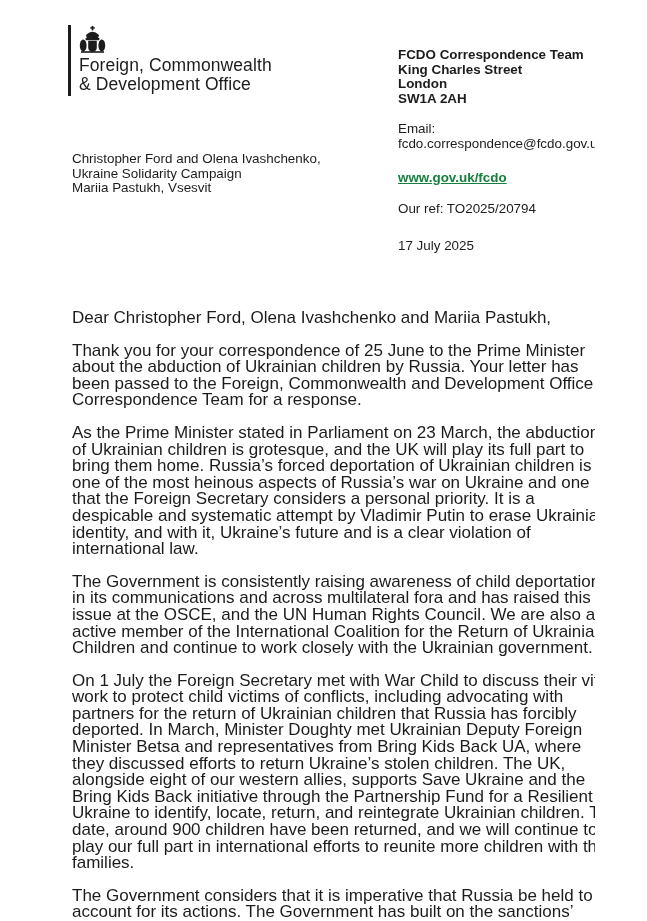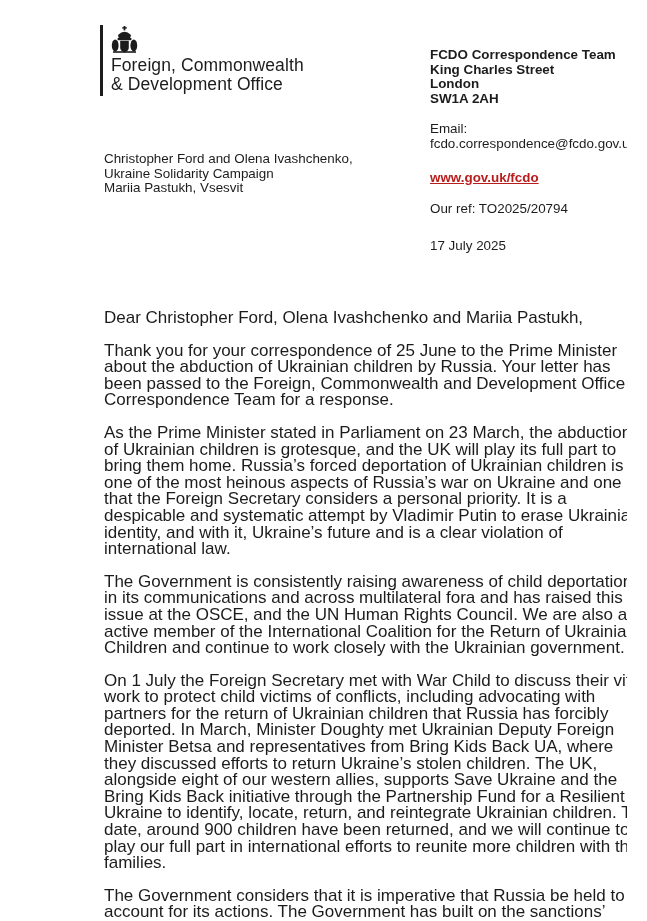--- a/index.html
+++ b/index.html
@@ -5,21 +5,20 @@
   * { margin: 0; padding: 0; box-sizing: border-box; }
   html, body { background: #ffffff; }
   .page {
     position: relative;
     width: 595px;
     height: 921px;
     background: #ffffff;
     font-family: "Liberation Sans", sans-serif;
     color: #1c1c1c;
     overflow: hidden;
-    margin-left: 32px;
   }
 
   
   .logo {
     position: absolute;
     left: 68px;
     top: 25px;
     display: flex;
   }
   .logo-bar {
@@ -109,21 +108,21 @@
   <div class="contact">
     <div class="bold">FCDO Correspondence Team</div>
     <div class="bold">King Charles Street</div>
     <div class="bold">London</div>
     <div class="bold">SW1A 2AH</div>
 
     <div class="contact-email-label">Email:</div>
     <div class="contact-email">fcdo.correspondence@fcdo.gov.uk</div>
 
     <div class="website-row">
-      <a class="website-link" href="#" style="color:#b91c1c">www.gov.uk/fcdo</a>
+      <a class="website-link" href="#" style="color:#15803d">www.gov.uk/fcdo</a>
     </div>
 
     <div class="our-ref">Our ref: TO2025/20794</div>
 
     <div class="letter-date">17 July 2025</div>
   </div>
 
   <div class="recipient">
     <div>Christopher Ford and Olena Ivashchenko,</div>
     <div>Ukraine Solidarity Campaign</div>

